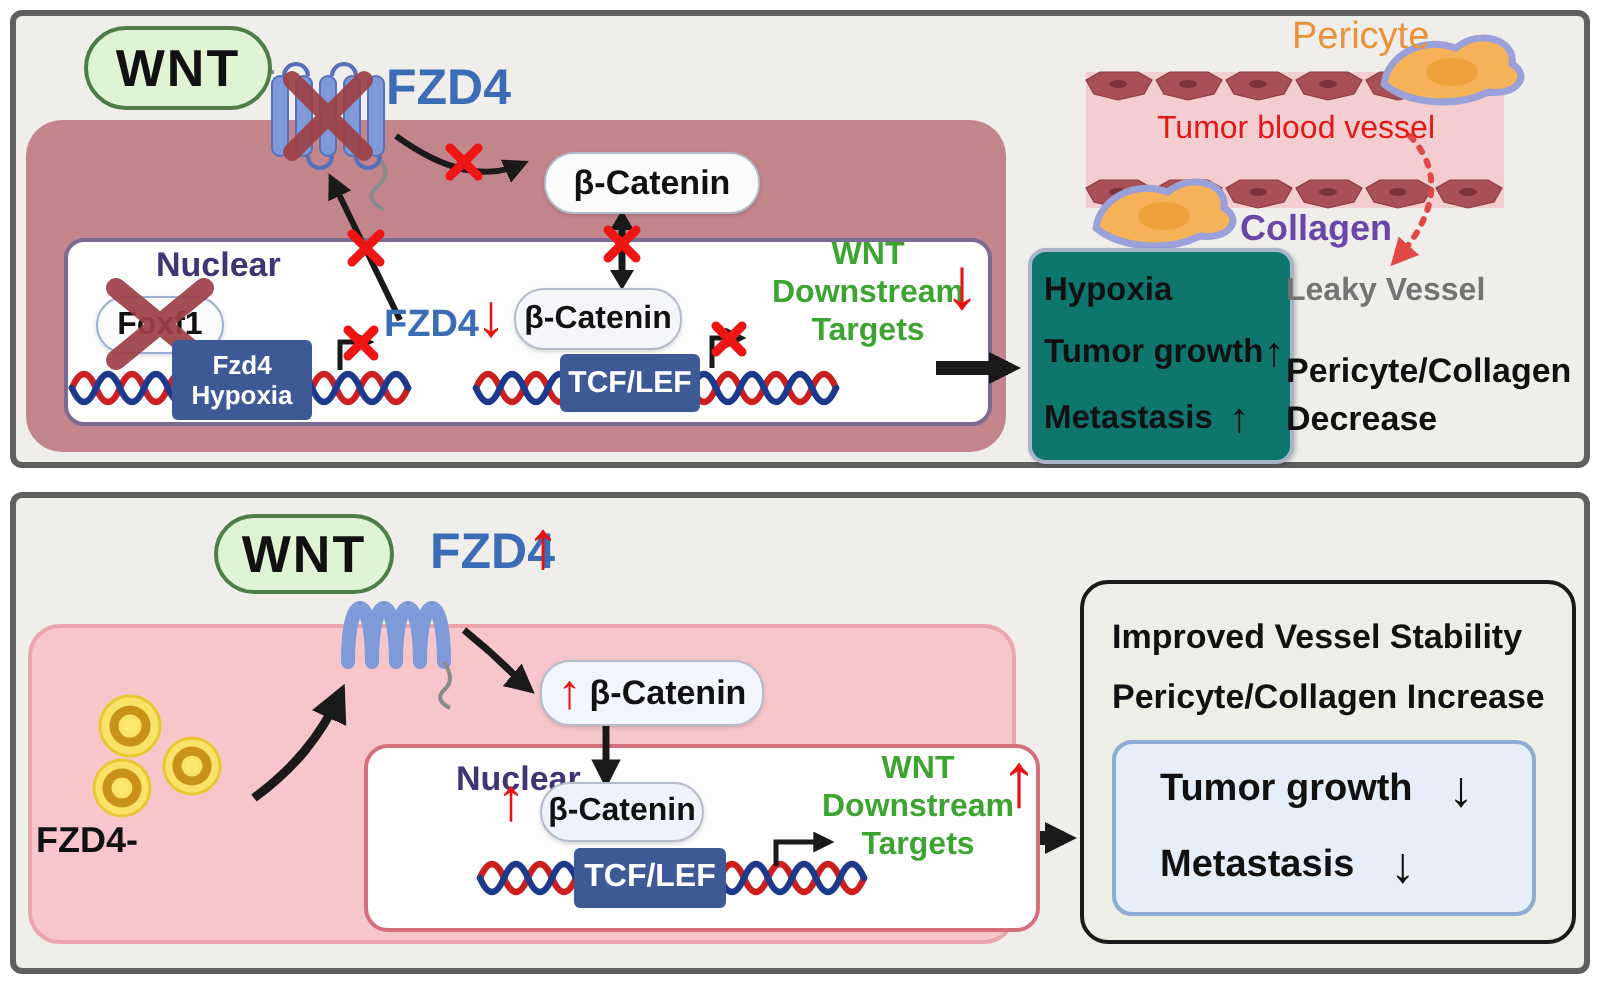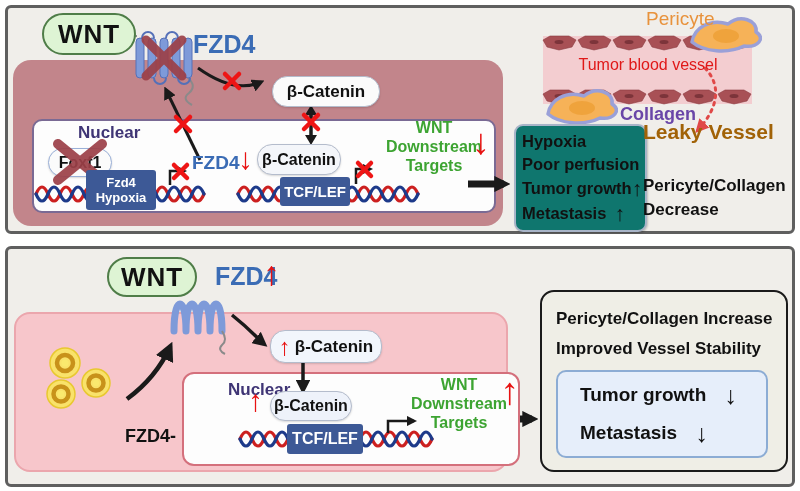--- a/index.html
+++ b/index.html
@@ -188,35 +188,34 @@
 
   <div class="abs green-block" style="left:370px;top:110px;width:112px;">
     <div>WNT</div>
     <div>Downstream</div>
     <div>Targets</div>
   </div>
   <div class="abs red-glyph" style="left:464px;top:116px;font-size:36px;">↓</div>
 
   <div class="abs effects-box">
     <div class="effects-row">Hypoxia</div>
-    <div class="effects-row">Poor perfusion</div>
     <div class="effects-row">
         <span>Tumor growth</span>
         <span class="big-dn" style="font-size:21px;">↑</span>
       </div>
     <div class="effects-row" style="gap:8px;">
         <span>Metastasis</span>
         <span class="big-dn" style="font-size:21px;">↑</span>
       </div>
   </div>
 
   <div class="abs" style="left:638px;top:0px;font-size:19px;font-weight:normal;color:#e8923c;">Pericyte</div>
   <div class="abs" style="left:540px;top:48px;width:200px;text-align:center;font-size:16px;font-weight:normal;color:#e01818;">Tumor blood vessel</div>
   <div class="abs" style="left:612px;top:96px;font-size:18px;font-weight:bold;color:#6a46a8;">Collagen</div>
-  <div class="abs" style="left:635px;top:112px;font-size:21px;font-weight:bold;color:#a16207;">Leaky Vessel</div>
+  <div class="abs" style="left:635px;top:129px;font-size:16px;font-weight:bold;color:#737373;">Leaky Vessel</div>
   <div class="abs" style="left:635px;top:166px;width:160px;font-size:17px;line-height:24px;font-weight:bold;color:#111;">
     <div>Pericyte/Collagen</div>
     <div>Decrease</div>
   </div>
 </div>
 
 <div class="panel" id="panel-bottom">
 
   <div class="abs cell-treated"></div>
   <div class="abs nuclear-box-bottom"></div>
@@ -288,27 +287,27 @@
     </div>
   <div class="abs blue-tag" style="left:279px;top:175px;width:76px;height:30px;font-size:16px;">TCF/LEF</div>
 
   <div class="abs green-block" style="left:397px;top:126px;width:108px;">
     <div>WNT</div>
     <div>Downstream</div>
     <div>Targets</div>
   </div>
   <div class="abs red-glyph" style="left:492px;top:123px;font-size:38px;">↑</div>
 
-  <div class="abs" style="left:10px;top:176px;width:158px;text-align:right;font-size:18px;font-weight:bold;color:#111;line-height:22px;">
+  <div class="abs" style="left:10px;top:160px;width:158px;text-align:left;font-size:18px;font-weight:bold;color:#111;line-height:22px;">
     <div>FZD4-</div>
   </div>
 
   <div class="abs outcome-box">
+    <div class="outcome-line">Improved Vessel Stability</div>
     <div class="outcome-line">Pericyte/Collagen Increase</div>
-    <div class="outcome-line">Improved Vessel Stability</div>
     <div class="result-box">
       <div class="result-row">
           <span>Tumor growth</span>
           <span class="big-dn">↓</span>
         </div>
       <div class="result-row">
           <span>Metastasis</span>
           <span class="big-dn">↓</span>
         </div>
     </div>

